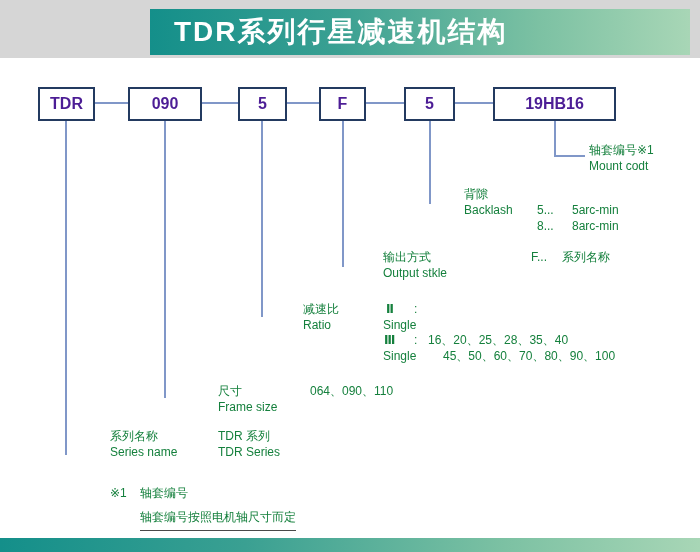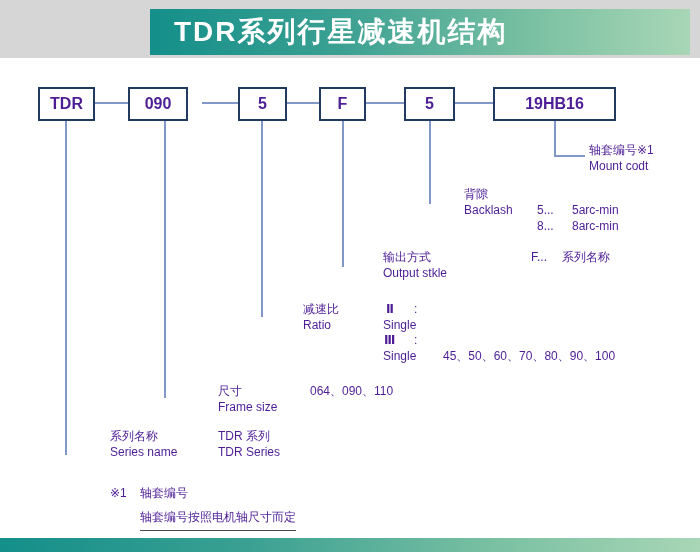--- a/index.html
+++ b/index.html
@@ -20,21 +20,21 @@
     position:absolute; top:87px; height:34px;
     border:2px solid #233a60; background:#ffffff;
     display:flex; align-items:center; justify-content:center;
     font-size:16px; font-weight:bold; color:#4c1d95;
   }
 
   .hline,.vline { position:absolute; background:#8097c8; }
   .hline { height:2px; }
   .vline { width:2px; }
 
-  .lbl { position:absolute; font-size:12px; color:#4c1d95; white-space:nowrap; line-height:14px; }
+  .lbl { position:absolute; font-size:12px; color:#15803d; white-space:nowrap; line-height:14px; }
   .bold { font-weight:bold; }
   .underlined { border-bottom:1px solid #4a4a4a; padding-bottom:6px; }
 
   .bottom-bar {
     position:absolute; left:0; top:538px; width:700px; height:14px;
     background:linear-gradient(90deg,#148f8a 0%,#3aa092 35%,#7cc1a3 72%,#a8d6b6 100%);
   }
 </style>
 </head>
 <body>
@@ -43,21 +43,21 @@
 
   <div class="top-band"></div>
 
   <div class="header-bar">
     <span class="title">TDR系列行星减速机结构</span>
   </div>
 
   <div class="box" style="left:38px;width:57px">
     <span>TDR</span>
   </div>
-  <div class="box" style="left:128px;width:60px">
+  <div class="box" style="left:128px;width:74px">
     <span>090</span>
   </div>
   <div class="box" style="left:238px;width:49px">
     <span>5</span>
   </div>
   <div class="box" style="left:319px;width:47px">
     <span>F</span>
   </div>
   <div class="box" style="left:404px;width:51px">
     <span>5</span>
@@ -96,20 +96,21 @@
   <span class="lbl" style="left:562px;top:250px">系列名称</span>
 
   <span class="lbl" style="left:303px;top:302px">减速比</span>
   <span class="lbl" style="left:303px;top:318px">Ratio</span>
   <span class="lbl bold" style="left:386px;top:302px">Ⅱ</span>
   <span class="lbl" style="left:383px;top:318px">Single</span>
   <span class="lbl" style="left:414px;top:302px">:</span>
   <span class="lbl bold" style="left:384px;top:333px">Ⅲ</span>
   <span class="lbl" style="left:383px;top:349px">Single</span>
   <span class="lbl" style="left:414px;top:333px">:</span>
+  <span class="lbl" style="left:428px;top:333px">16、20、25、28、35、40</span>
   <span class="lbl" style="left:443px;top:349px">45、50、60、70、80、90、100</span>
 
   <span class="lbl" style="left:218px;top:384px">尺寸</span>
   <span class="lbl" style="left:218px;top:400px">Frame size</span>
   <span class="lbl" style="left:310px;top:384px">064、090、110</span>
 
   <span class="lbl" style="left:110px;top:429px">系列名称</span>
   <span class="lbl" style="left:110px;top:445px">Series name</span>
   <span class="lbl" style="left:218px;top:429px">TDR 系列</span>
   <span class="lbl" style="left:218px;top:445px">TDR Series</span>

